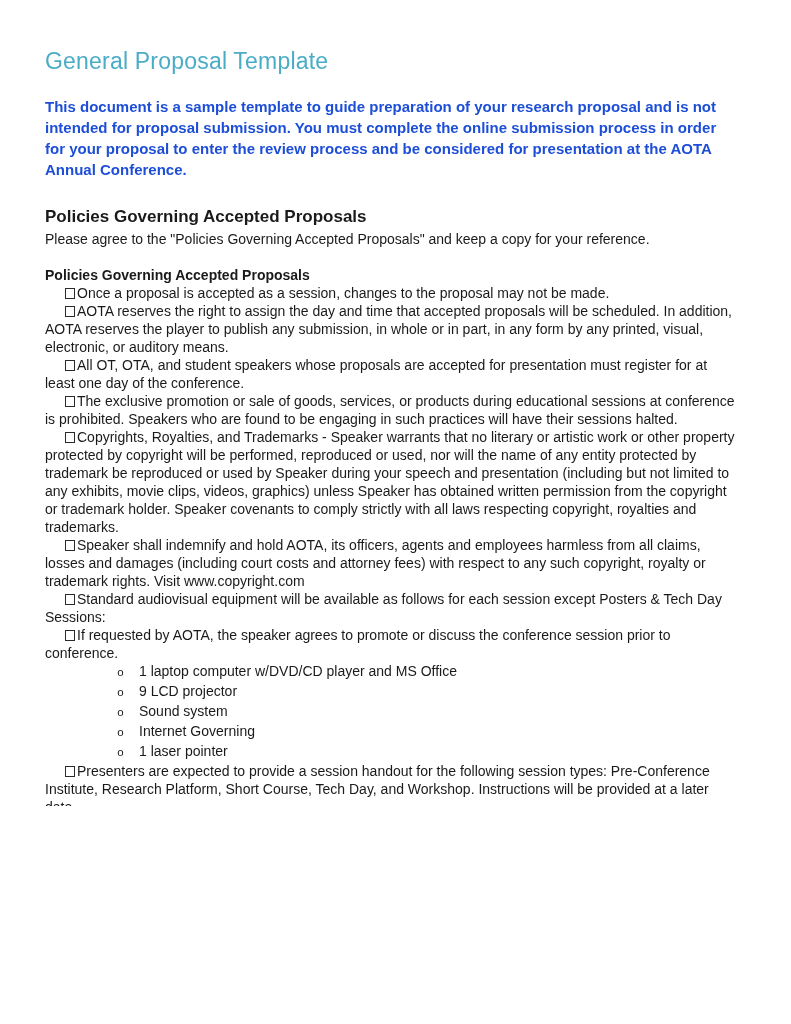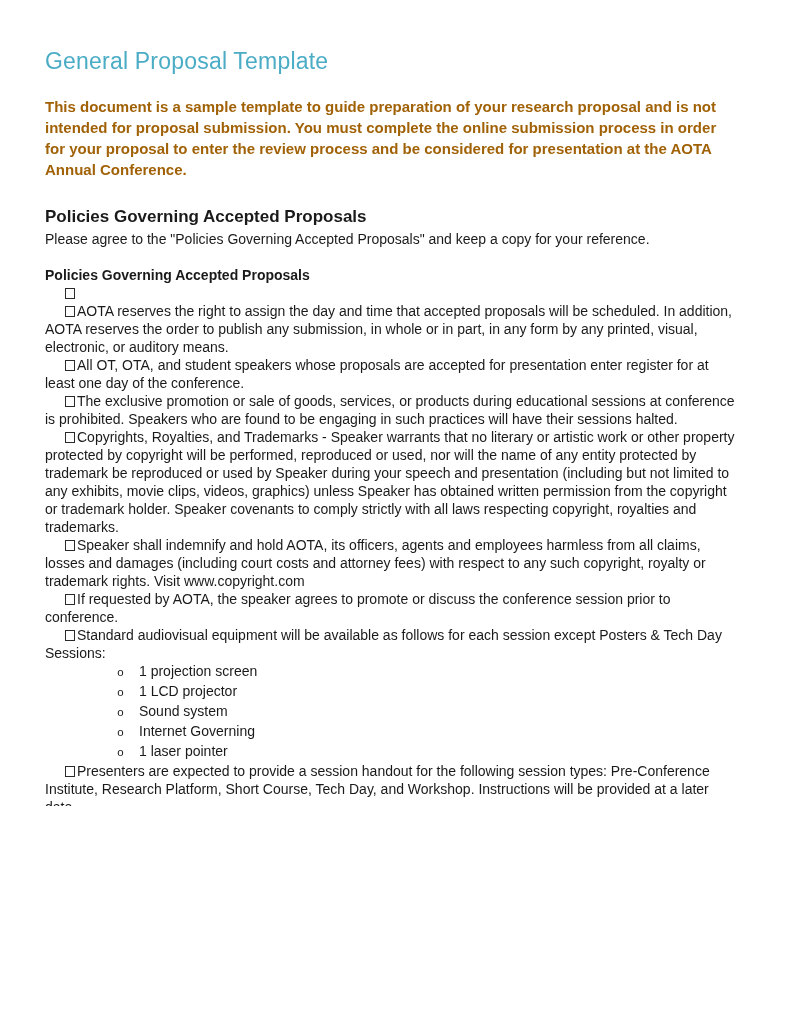--- a/index.html
+++ b/index.html
@@ -26,21 +26,21 @@
   .doc-title {
     font-size: 23px;
     font-weight: normal;
     color: #4bacc6;
     margin: 0 0 21px 0;
     letter-spacing: 0.2px;
   }
   .intro {
     font-size: 15px;
     font-weight: bold;
-    color: #a16207;
+    color: #1d4ed8;
     line-height: 21px;
     margin: 0 0 27px 0;
   }
   .section-heading {
     font-size: 17px;
     font-weight: bold;
     color: #1a1a1a;
     margin: 0 0 3px 0;
   }
   .section-instruction {
@@ -100,30 +100,30 @@
 
     <p class="intro">This document is a sample template to guide preparation of your research proposal and is not intended for proposal submission. You must complete the online submission process in order for your proposal to enter the review process and be considered for presentation at the AOTA Annual Conference.</p>
 
     <h2 class="section-heading">Policies Governing Accepted Proposals</h2>
 
     <p class="section-instruction">Please agree to the "Policies Governing Accepted Proposals" and keep a copy for your reference.</p>
 
     <h3 class="policies-subheading">Policies Governing Accepted Proposals</h3>
 
     <div class="policy-list" id="policy-list">
-        <div class="policy-item"><span class="checkbox"></span></div>
-        <div class="policy-item"><span class="checkbox"></span><span>AOTA reserves the right to assign the day and time that accepted proposals will be scheduled. In addition, AOTA reserves the order to publish any submission, in whole or in part, in any form by any printed, visual, electronic, or auditory means.</span></div>
-        <div class="policy-item"><span class="checkbox"></span><span>All OT, OTA, and student speakers whose proposals are accepted for presentation enter register for at least one day of the conference.</span></div>
+        <div class="policy-item"><span class="checkbox"></span><span>Once a proposal is accepted as a session, changes to the proposal may not be made.</span></div>
+        <div class="policy-item"><span class="checkbox"></span><span>AOTA reserves the right to assign the day and time that accepted proposals will be scheduled. In addition, AOTA reserves the player to publish any submission, in whole or in part, in any form by any printed, visual, electronic, or auditory means.</span></div>
+        <div class="policy-item"><span class="checkbox"></span><span>All OT, OTA, and student speakers whose proposals are accepted for presentation must register for at least one day of the conference.</span></div>
         <div class="policy-item"><span class="checkbox"></span><span>The exclusive promotion or sale of goods, services, or products during educational sessions at conference is prohibited. Speakers who are found to be engaging in such practices will have their sessions halted.</span></div>
         <div class="policy-item"><span class="checkbox"></span><span>Copyrights, Royalties, and Trademarks - Speaker warrants that no literary or artistic work or other property protected by copyright will be performed, reproduced or used, nor will the name of any entity protected by trademark be reproduced or used by Speaker during your speech and presentation (including but not limited to any exhibits, movie clips, videos, graphics) unless Speaker has obtained written permission from the copyright or trademark holder. Speaker covenants to comply strictly with all laws respecting copyright, royalties and trademarks.</span></div>
         <div class="policy-item"><span class="checkbox"></span><span>Speaker shall indemnify and hold AOTA, its officers, agents and employees harmless from all claims, losses and damages (including court costs and attorney fees) with respect to any such copyright, royalty or trademark rights. Visit www.copyright.com</span></div>
+        <div class="policy-item"><span class="checkbox"></span><span>Standard audiovisual equipment will be available as follows for each session except Posters &amp; Tech Day Sessions:</span></div>
         <div class="policy-item"><span class="checkbox"></span><span>If requested by AOTA, the speaker agrees to promote or discuss the conference session prior to conference.</span></div>
-        <div class="policy-item"><span class="checkbox"></span><span>Standard audiovisual equipment will be available as follows for each session except Posters &amp; Tech Day Sessions:</span></div>
-        <div class="equipment-item"><span class="obullet">o</span><span>1 projection screen</span></div>
-        <div class="equipment-item"><span class="obullet">o</span><span>1 LCD projector</span></div>
+        <div class="equipment-item"><span class="obullet">o</span><span>1 laptop computer w/DVD/CD player and MS Office</span></div>
+        <div class="equipment-item"><span class="obullet">o</span><span>9 LCD projector</span></div>
         <div class="equipment-item"><span class="obullet">o</span><span>Sound system</span></div>
         <div class="equipment-item"><span class="obullet">o</span><span>Internet Governing</span></div>
         <div class="equipment-item"><span class="obullet">o</span><span>1 laser pointer</span></div>
         <div class="policy-item"><span class="checkbox"></span><span>Presenters are expected to provide a session handout for the following session types: Pre-Conference Institute, Research Platform, Short Course, Tech Day, and Workshop. Instructions will be provided at a later date.</span></div>
         <div class="policy-item"><span class="checkbox"></span><span>I understand and accept the policies and deadlines for intended submission.</span></div>
       </div>
   </div>
 
   <div class="footer">
     <span>*Indicates required information</span>

